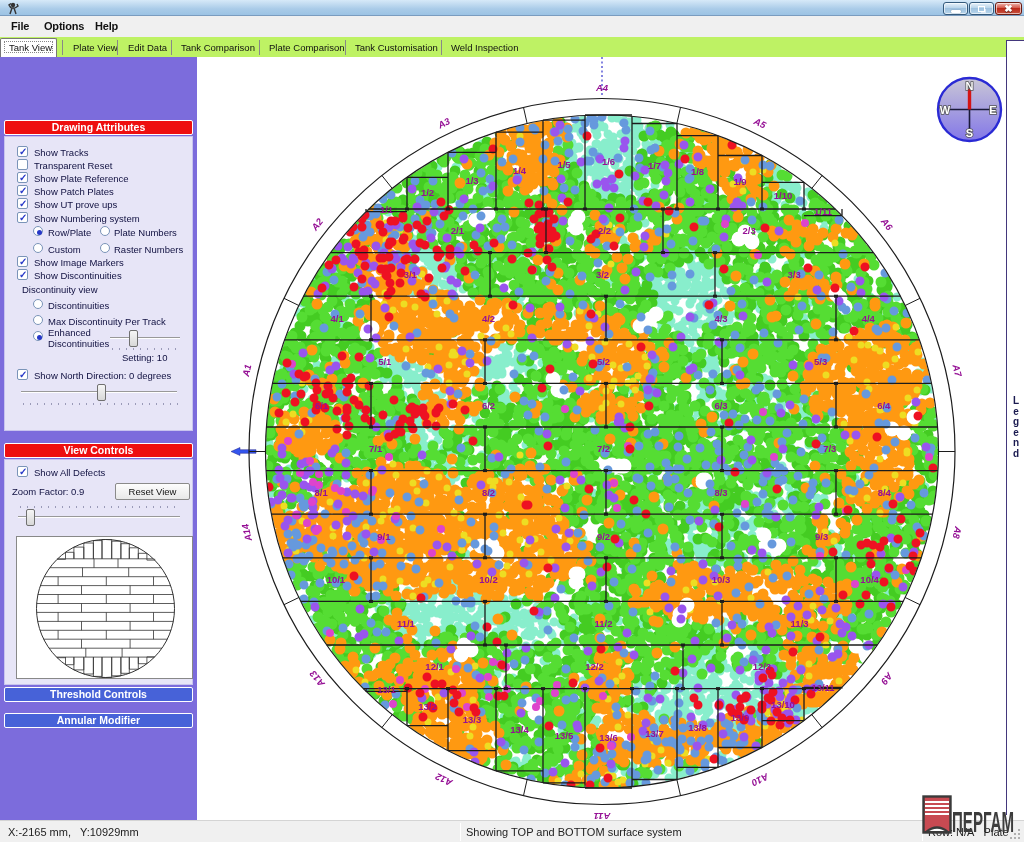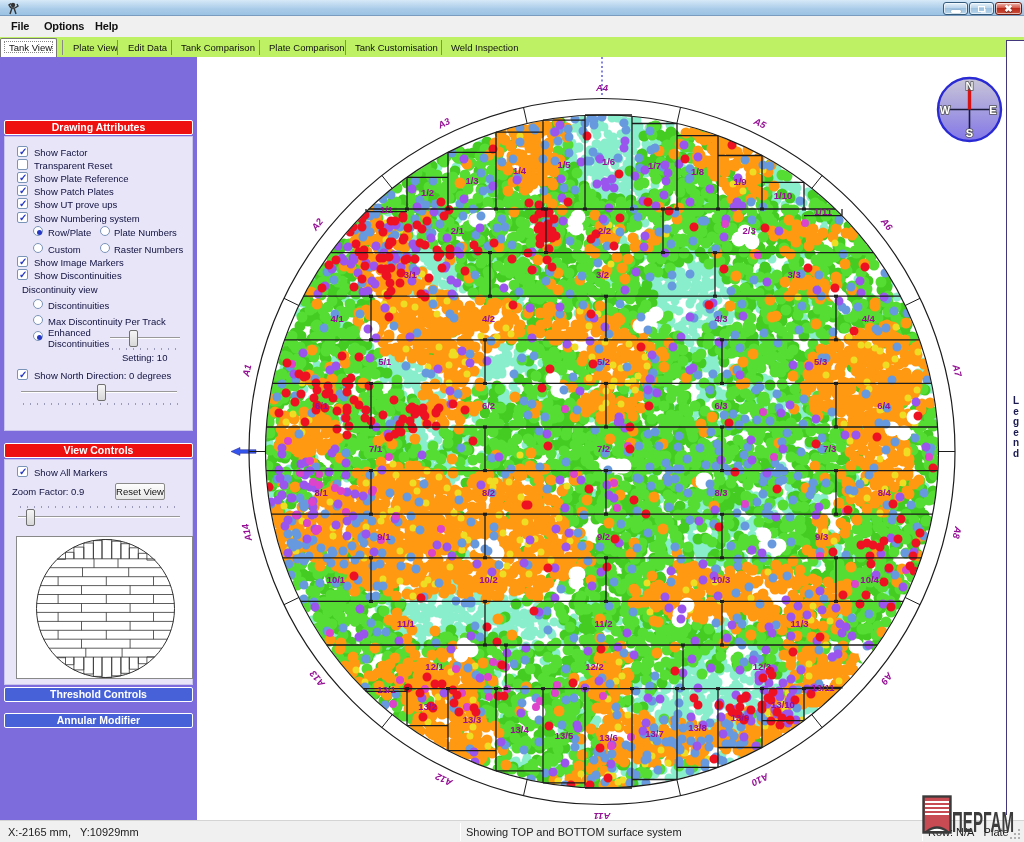--- a/index.html
+++ b/index.html
@@ -290,21 +290,21 @@
         <text x="697.5" y="731.0">13/8</text>
         <text x="740.0" y="721.1">13/9</text>
         <text x="783.0" y="707.6">13/10</text>
         <text x="823.0" y="691.0">13/11</text>
       </g>
     </svg></div>
 <div id="side" class="abs">
 <div class="redhdr" style="top:63px">Drawing Attributes</div>
 <div class="panel" style="top:79px;height:295px"></div>
 <div class="cb on" style="left:17px;top:89px"></div>
-    <span class="lbl" style="left:34px;top:90px">Show Factor</span>
+    <span class="lbl" style="left:34px;top:90px">Show Tracks</span>
 <div class="cb" style="left:17px;top:102px"></div>
     <span class="lbl" style="left:34px;top:103px">Transparent Reset</span>
 <div class="cb on" style="left:17px;top:115px"></div>
     <span class="lbl" style="left:34px;top:116px">Show Plate Reference</span>
 <div class="cb on" style="left:17px;top:128px"></div>
     <span class="lbl" style="left:34px;top:129px">Show Patch Plates</span>
 <div class="cb on" style="left:17px;top:141px"></div>
     <span class="lbl" style="left:34px;top:142px">Show UT prove ups</span>
 <div class="cb on" style="left:17px;top:155px"></div>
     <span class="lbl" style="left:34px;top:156px">Show Numbering system</span>
@@ -333,23 +333,23 @@
 <span class="lbl" style="left:122px;top:295px">Setting: 10</span>
 <div class="cb on" style="left:17px;top:312px"></div>
     <span class="lbl" style="left:34px;top:313px">Show North Direction: 0 degrees</span>
 <div class="track" style="left:21px;top:334px;width:156px"></div>
 <div class="thumb" style="left:97px;top:327px"></div>
 <div class="dots" style="left:23px;top:346px;width:156px"></div>
 
 <div class="redhdr" style="top:386px">View Controls</div>
 <div class="panel" style="top:402px;height:226px"></div>
 <div class="cb on" style="left:17px;top:409px"></div>
-    <span class="lbl" style="left:34px;top:410px">Show All Markers</span>
+    <span class="lbl" style="left:34px;top:410px">Show All Defects</span>
 <span class="lbl" style="left:12px;top:429px">Zoom Factor: 0.9</span>
-<div class="btn" style="left:115px;top:426px;width:50px;height:17px;line-height:16px">Reset View</div>
+<div class="btn" style="left:115px;top:426px;width:75px;height:17px;line-height:16px">Reset View</div>
 <div class="dots" style="left:20px;top:449px;width:160px"></div>
 <div class="track" style="left:18px;top:459px;width:162px"></div>
 <div class="thumb" style="left:26px;top:452px"></div>
 <div id="minibox"><svg width="177" height="143" viewBox="0 0 177 143">
         <circle cx="88.5" cy="71.5" r="69.0" fill="none" stroke="#333"></circle>
         <path fill="none" stroke="#333" stroke-width="0.8" d="M40.7 21.8H136.3M32.8 30.7H144.2M27.3 39.7H149.7M23.4 48.6H153.6M20.9 57.5H156.1M19.7 66.5H157.3M19.6 75.4H157.4M20.7 84.4H156.3M23.0 93.3H154.0M26.7 102.2H150.3M32.0 111.2H145.0M39.5 120.1H137.5M40.1 22.3V21.8M48.5 22.3V21.8M40.1 22.3H48.5M40.1 120.1V120.7M48.5 120.1V120.7M40.1 120.7H48.5M48.5 15.3V21.8M56.9 15.3V21.8M48.5 15.3H56.9M48.5 120.1V127.7M56.9 120.1V127.7M48.5 127.7H56.9M56.9 10.1V21.8M66.8 10.1V21.8M56.9 10.1H66.8M56.9 120.1V132.9M66.8 120.1V132.9M56.9 132.9H66.8M66.8 6.0V21.8M76.4 6.0V21.8M66.8 6.0H76.4M66.8 120.1V137.0M76.4 120.1V137.0M66.8 137.0H76.4M76.4 3.6V21.8M85.0 3.6V21.8M76.4 3.6H85.0M76.4 120.1V139.4M85.0 120.1V139.4M76.4 139.4H85.0M85.0 2.5V21.8M94.7 2.5V21.8M85.0 2.5H94.7M85.0 120.1V140.5M94.7 120.1V140.5M85.0 140.5H94.7M94.7 4.2V21.8M103.9 4.2V21.8M94.7 4.2H103.9M94.7 120.1V138.8M103.9 120.1V138.8M94.7 138.8H103.9M103.9 6.7V21.8M112.3 6.7V21.8M103.9 6.7H112.3M103.9 120.1V136.3M112.3 120.1V136.3M103.9 136.3H112.3M112.3 10.8V21.8M121.3 10.8V21.8M112.3 10.8H121.3M112.3 120.1V132.2M121.3 120.1V132.2M112.3 132.2H121.3M121.3 16.3V21.8M129.9 16.3V21.8M121.3 16.3H129.9M121.3 120.1V126.7M129.9 120.1V126.7M121.3 126.7H129.9M129.9 23.1V21.8M137.7 23.1V21.8M129.9 23.1H137.7M129.9 120.1V119.9M137.7 120.1V119.9M129.9 119.9H137.7M77.0 21.8V30.7M101.0 21.8V30.7M65.5 30.7V39.7M111.7 30.7V39.7M41.1 39.7V48.6M89.3 39.7V48.6M136.5 39.7V48.6M64.5 48.6V57.5M113.1 48.6V57.5M41.1 57.5V66.5M89.3 57.5V66.5M136.5 57.5V66.5M64.5 66.5V75.4M113.1 66.5V75.4M41.1 75.4V84.4M89.3 75.4V84.4M136.5 75.4V84.4M64.5 84.4V93.3M113.1 84.4V93.3M41.1 93.3V102.2M89.3 93.3V102.2M136.5 93.3V102.2M64.5 102.2V111.2M113.1 102.2V111.2M68.8 111.2V120.1M105.1 111.2V120.1"></path>
       </svg></div>
 
 <div class="bluebar" style="top:630px">Threshold Controls</div>
 <div class="bluebar" style="top:656px">Annular Modifier</div>

